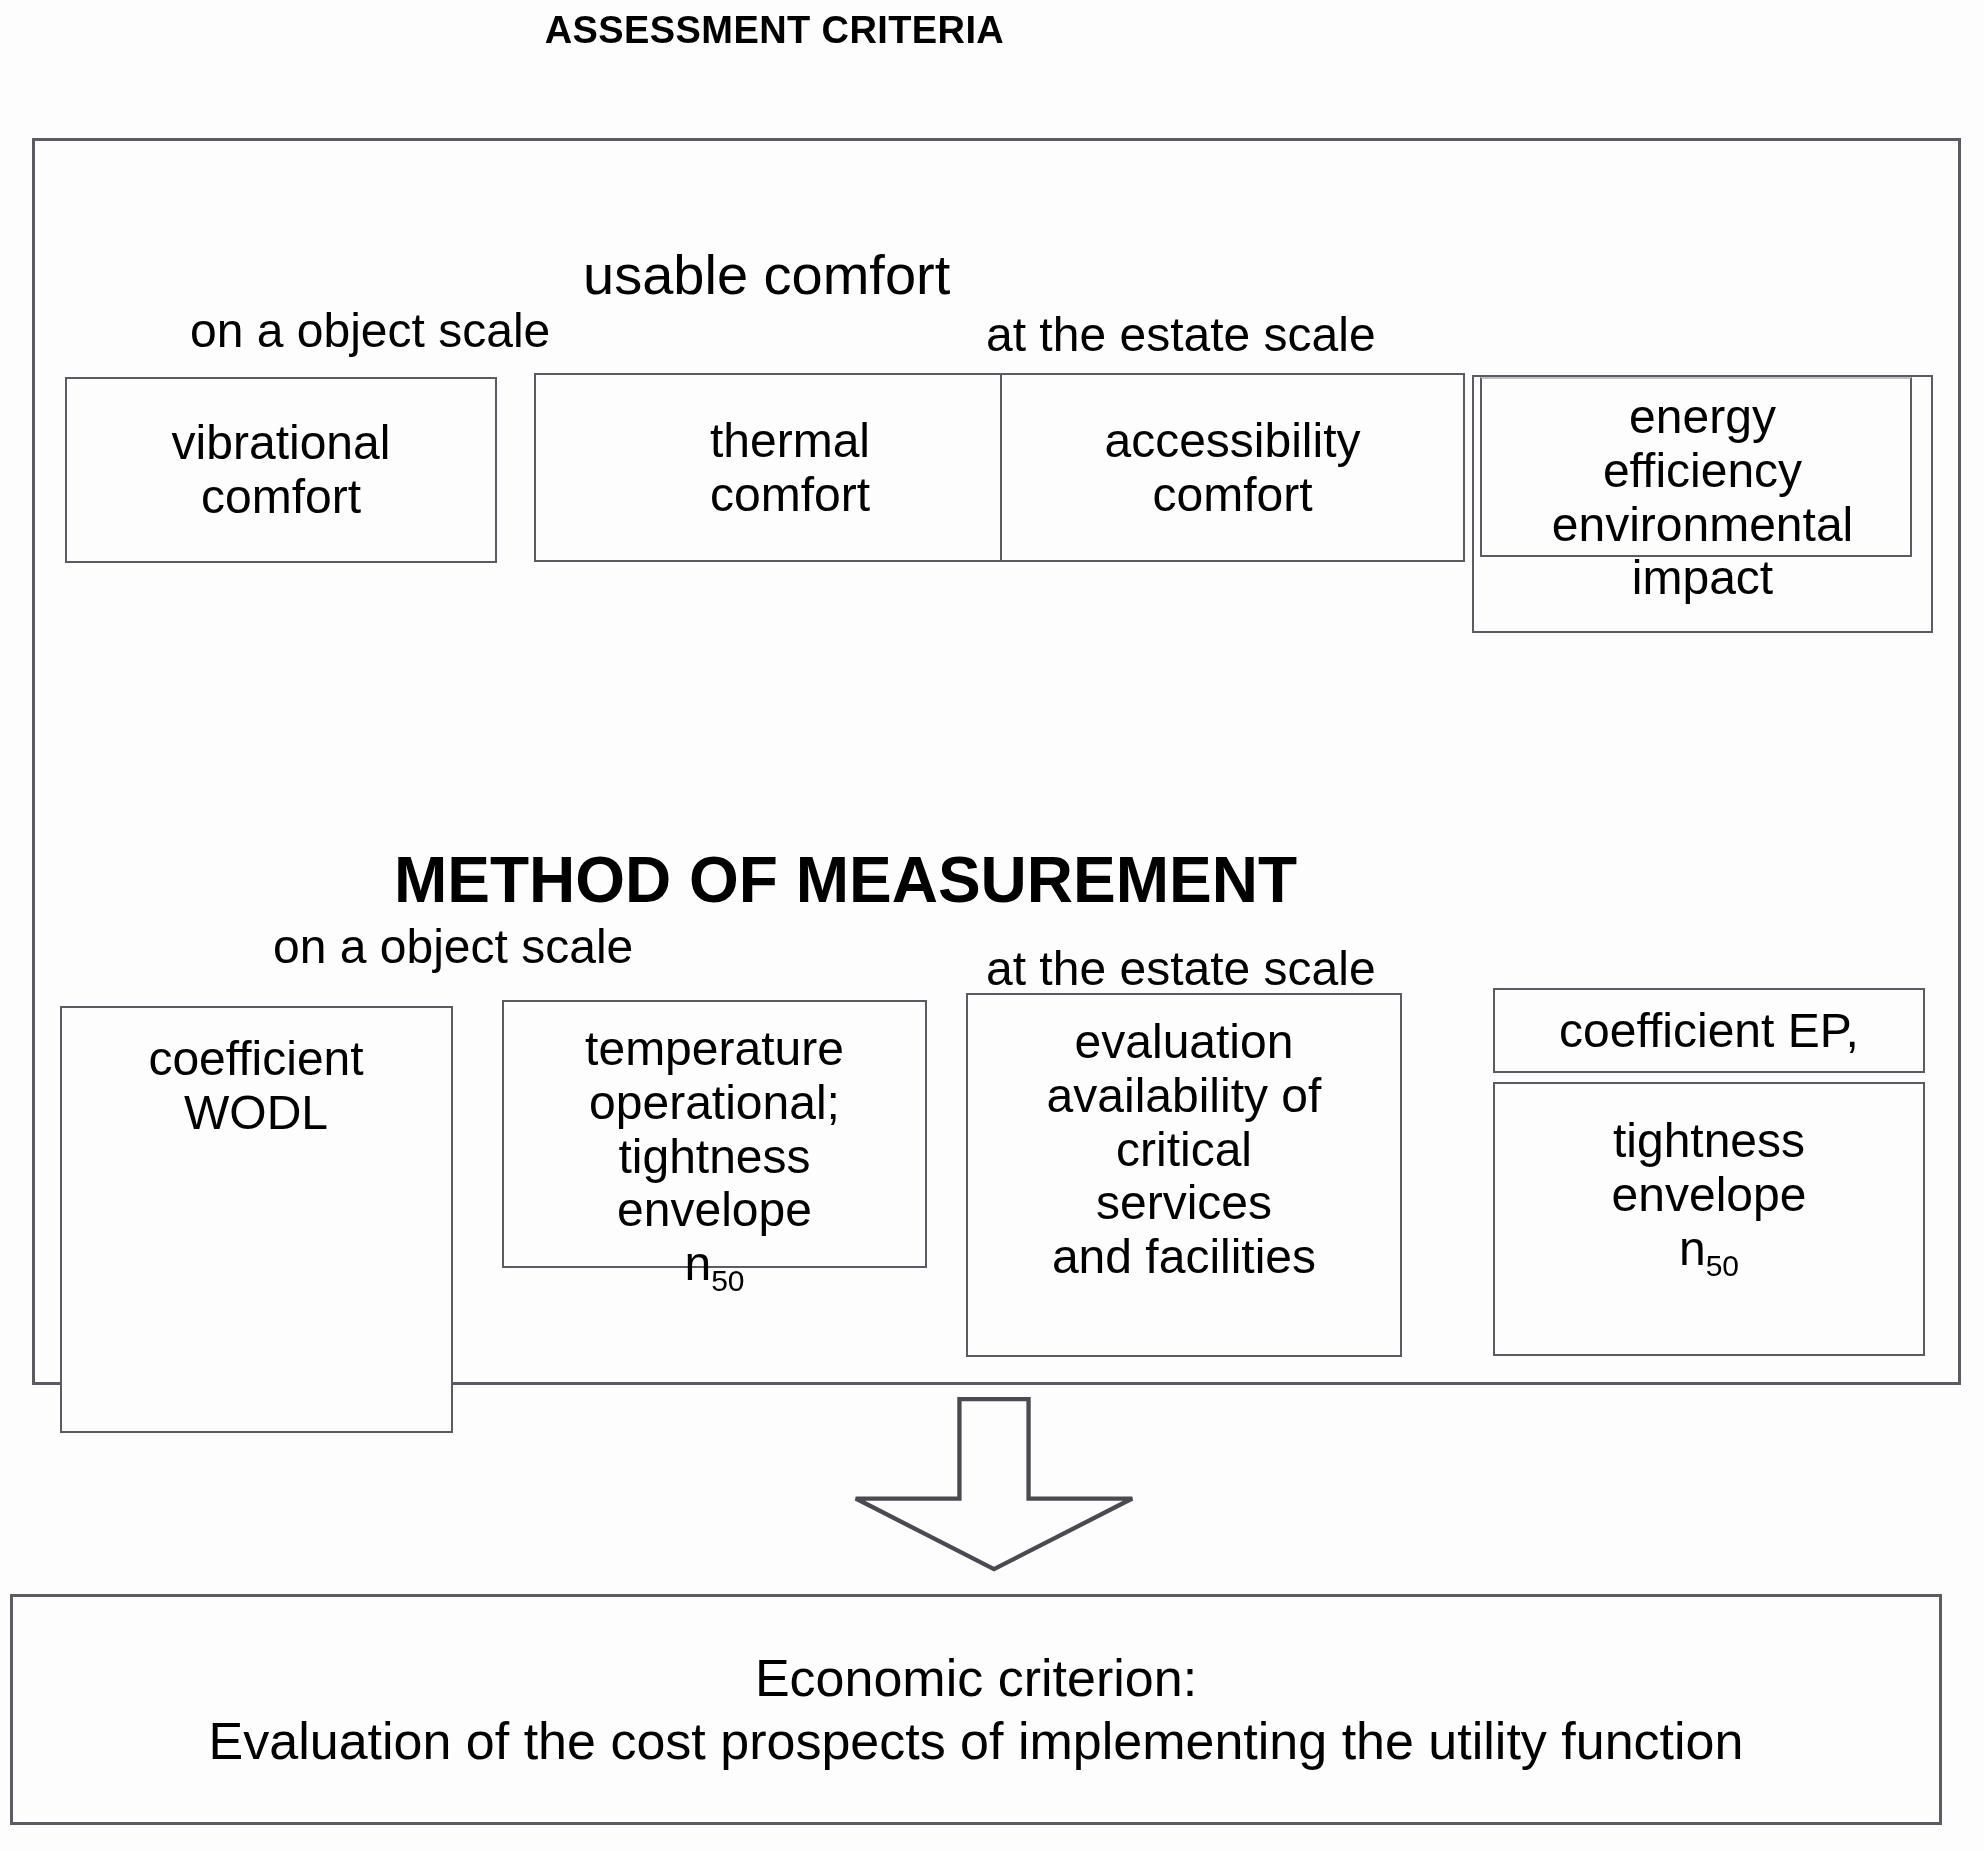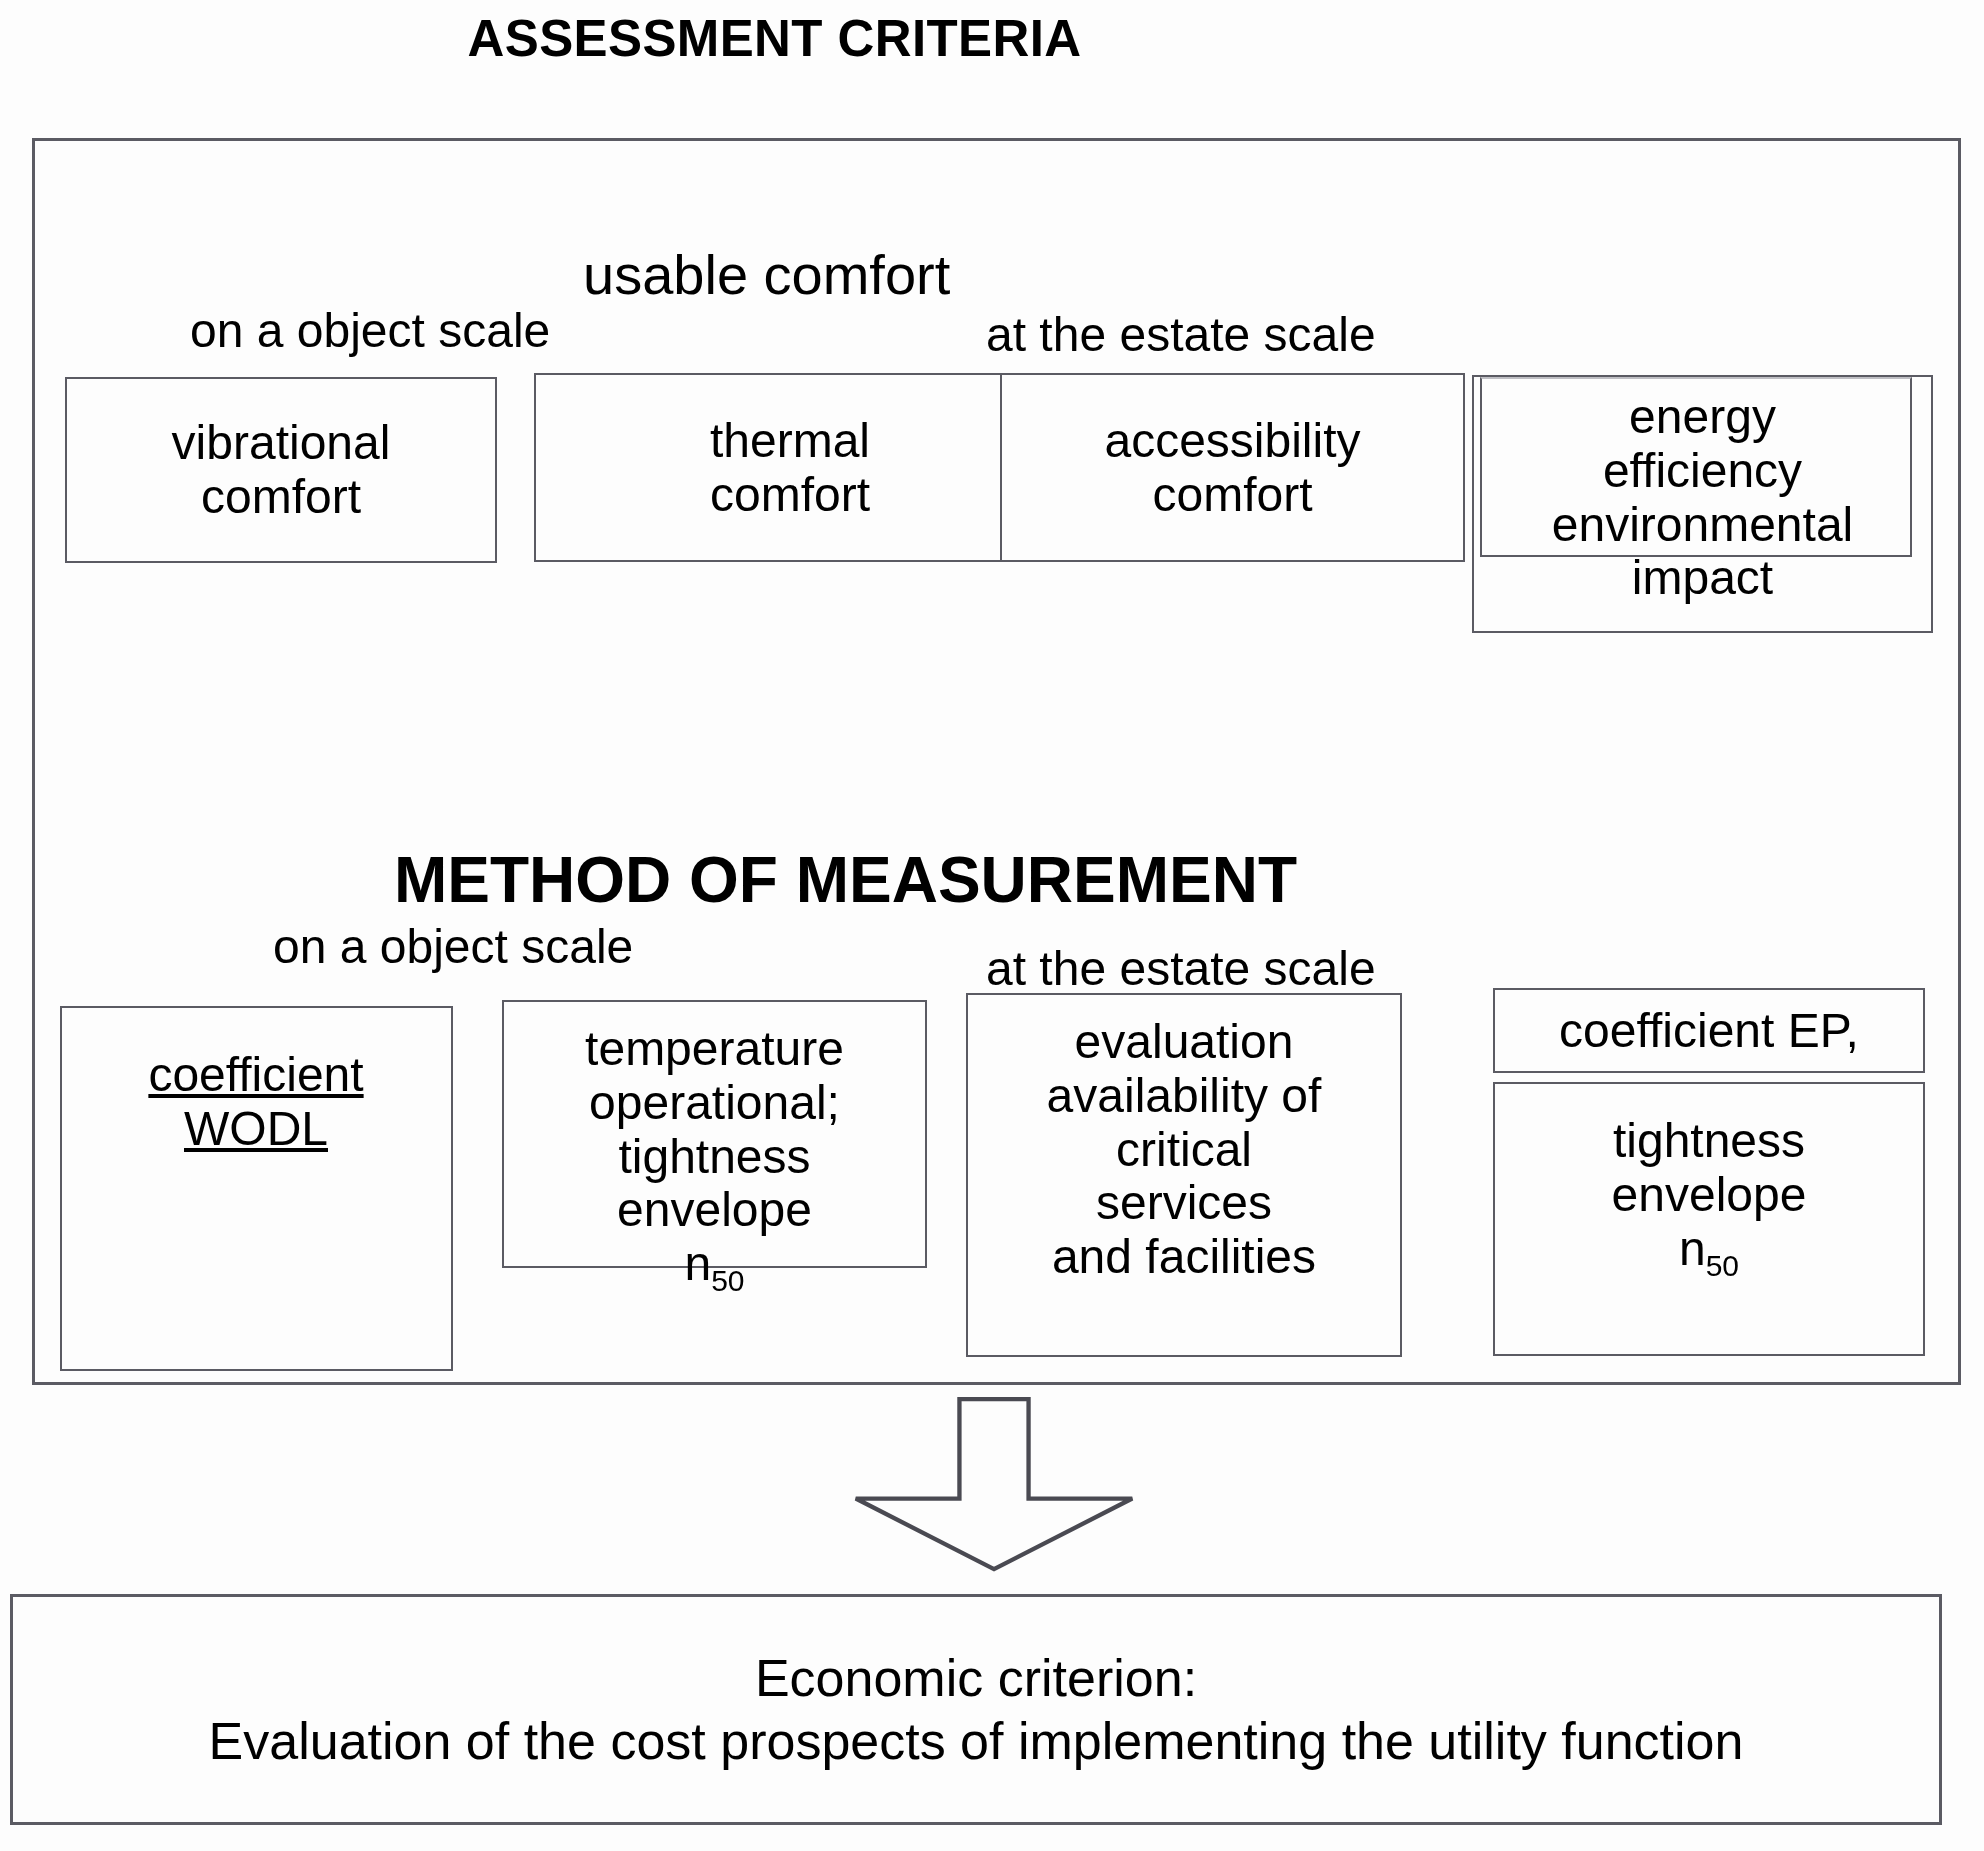--- a/index.html
+++ b/index.html
@@ -19,21 +19,21 @@
     overflow: hidden;
   }
 
   
   .doc-title {
     position: absolute;
     left: 0;
     top: 8.6px;
     width: 1549px;
     text-align: center;
-    font-size: 51px;
+    font-size: 38px;
     font-weight: bold;
     letter-spacing: 0.4px;
   }
 
   
   .outer-panel {
     position: absolute;
     left: 32px;
     top: 138px;
     width: 1929px;
@@ -144,21 +144,21 @@
     <div class="node align-top" style="left:1437px; top:234px; width:461px; height:258px; background:transparent;">
       <span class="node-text">energy<br>efficiency<br>environmental<br>impact</span>
     </div>
 
     <div class="section-title" style="left:0px; top:702px; width:1621px;">METHOD OF MEASUREMENT</div>
 
     <div class="scale-label" style="left:238px; top:778px;">on a object scale</div>
 
     <div class="scale-label" style="left:951px; top:800px;">at the estate scale</div>
 
-    <div class="node align-top" style="left:24.5px; top:865px; width:393px; height:365px; padding-top:40px;text-decoration:underline;">
+    <div class="node align-top" style="left:24.5px; top:865px; width:393px; height:427px; padding-top:24px;">
       <span class="node-text">coefficient<br>WODL</span>
     </div>
 
     <div class="node align-top" style="left:467px; top:859px; width:425px; height:268px; padding-top:20px;">
       <span class="node-text">temperature<br>operational;<br>tightness<br>envelope<br>n<span class="sub">50</span></span>
     </div>
 
     <div class="node align-top" style="left:931px; top:852px; width:436px; height:364px; padding-top:20px;">
       <span class="node-text">evaluation<br>availability of<br>critical<br>services<br>and facilities</span>
     </div>

